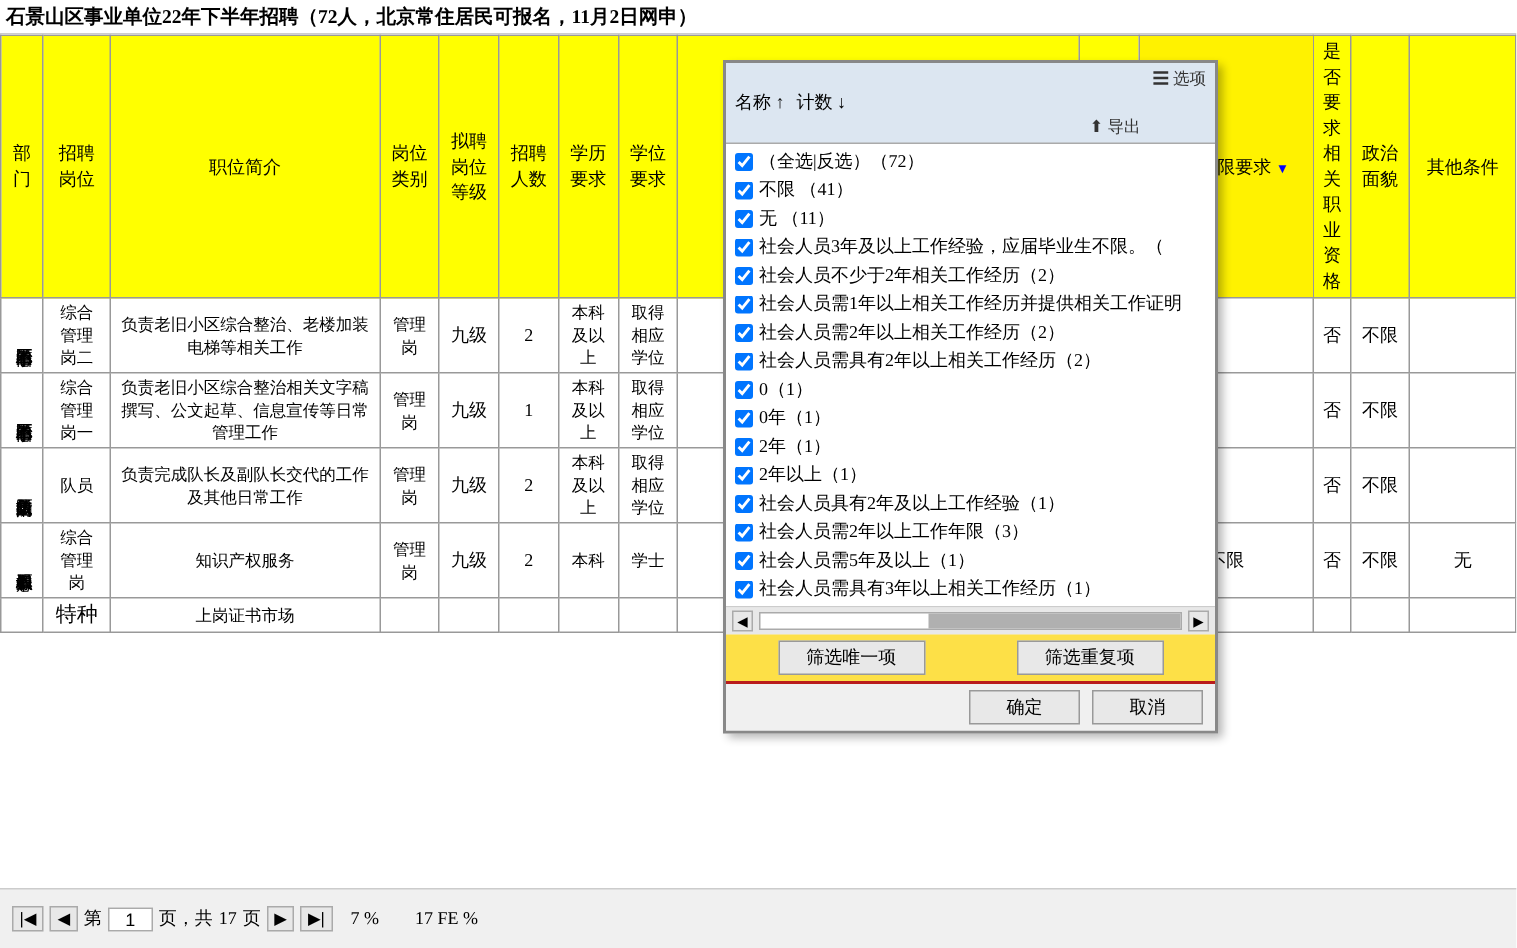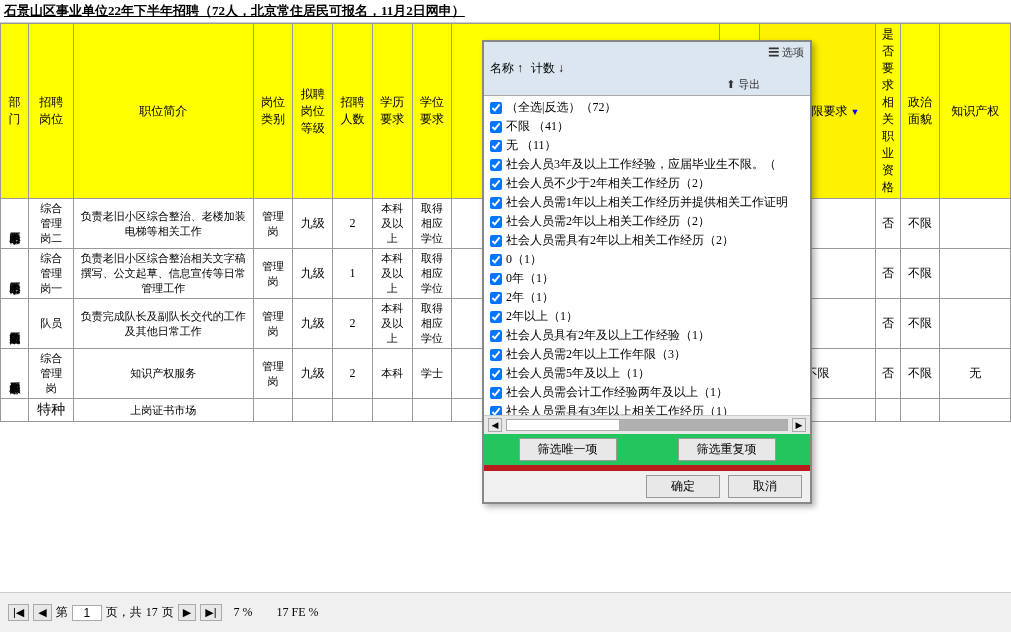--- a/index.html
+++ b/index.html
@@ -24,21 +24,20 @@
     
     .title-bar {
       background: #fff;
       padding: 2px 4px;
       font-size: 13px;
       font-weight: bold;
       color: #000;
       border-bottom: 1px solid #ccc;
       white-space: nowrap;
       overflow: hidden;
-      text-decoration: underline;
     }
 
     
     .table-container {
       overflow: auto;
       height: calc(100% - 24px);
       position: relative;
     }
 
     table.main-table {
@@ -124,22 +123,22 @@
     .popup-list-item input[type="checkbox"] {
       margin: 0;
       width: 12px;
       height: 12px;
     }
 
     .popup-filter-row {
       display: flex;
       justify-content: space-around;
       padding: 4px;
-      border-bottom: 6px solid #b91c1c;
-      background: #22c55e;
+      border-bottom: 2px solid #b91c1c;
+      background: #fde047;
     }
 
     .popup-filter-btn {
       background: #e8e8e8;
       border: 1px solid #999;
       padding: 2px 18px;
       cursor: pointer;
       font-size: 12px;
       font-family: SimSun, '宋体', serif;
     }
@@ -259,21 +258,21 @@
           <th>学历<br>要求</th>
           <th>学位<br>要求</th>
           <th style="min-width:80px;">专业<br>要求</th>
           <th>年龄<br>要求</th>
           <th style="min-width:70px; background:#fff200; position:relative;">
             工作年限要求
             <span style="font-size:9px; color:#00f; cursor:pointer;">▼</span>
           </th>
           <th>是<br>否<br>要<br>求<br>相<br>关<br>职<br>业<br>资<br>格</th>
           <th>政治<br>面貌</th>
-          <th>知识产权</th>
+          <th>其他条件</th>
         </tr>
       </thead>
       <tbody>
 
         <tr>
           <td style="font-size:11px; writing-mode:vertical-rl;">石景旧小区整治中心</td>
           <td style="font-size:11px;">综合<br>管理<br>岗二</td>
           <td class="text-left" style="font-size:11px; max-width:140px;">负责老旧小区综合整治、老楼加装电梯等相关工作</td>
           <td style="font-size:11px;">管理<br>岗</td>
           <td>九级</td>
@@ -448,24 +447,20 @@
       <div class="popup-list-item">
         <input type="checkbox" checked="" style="">
         <span>社会人员需2年以上工作年限（3）</span>
       </div>
 
       <div class="popup-list-item">
         <input type="checkbox" checked="" style="">
         <span>社会人员需5年及以上（1）</span>
       </div>
 
-      <div class="popup-list-item">
-        <input type="checkbox" checked="" style="">
-        <span>社会人员需会计工作经验两年及以上（1）</span>
-      </div>
 
       <div class="popup-list-item">
         <input type="checkbox" checked="" style="">
         <span>社会人员需具有3年以上相关工作经历（1）</span>
       </div>
 
     </div>
 
     <div class="h-scroll">
       <div class="h-scroll-arrow">◀</div>

